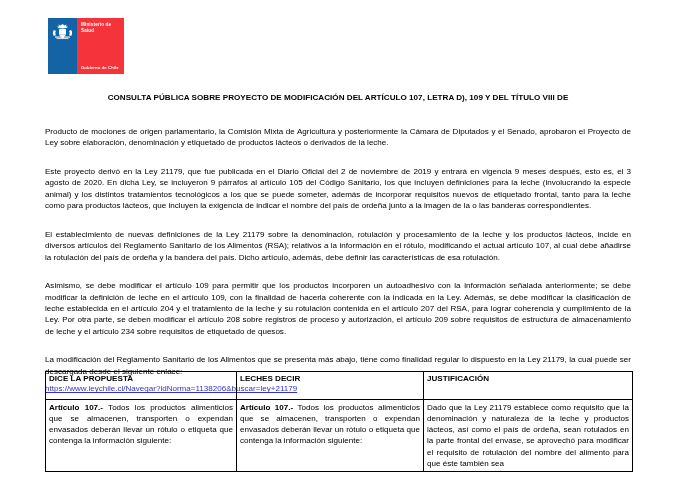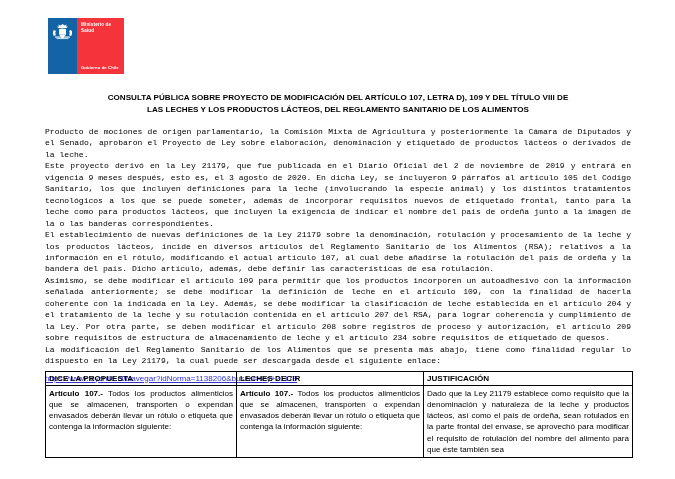--- a/index.html
+++ b/index.html
@@ -95,23 +95,22 @@
     top: 126px;
     width: 586px;
   }
   .para {
     font-size: 8.05px;
     line-height: 11.45px;
     text-align: justify;
     text-justify: inter-word;
     margin: 0;
     hyphens: none;
-    font-family: Liberation Mono, monospace;
-  }
-  .para + .para { margin-top: 0; }
+  }
+  .para + .para { margin-top: 17px; }
 
   a.link {
     color: #3333cc;
     text-decoration: underline;
     font-size: 8.05px;
     line-height: 11.45px;
     text-align: right;
   }
 
   
@@ -130,21 +129,21 @@
     padding: 1.5px 3px 2px 3px;
     font-size: 8.05px;
     line-height: 11.3px;
   }
   .prop-table th {
     text-align: left;
     font-weight: bold;
     font-size: 8.1px;
     line-height: 11px;
     padding-top: 1px;
-    padding-bottom: 1px;
+    padding-bottom: 15px;
   }
   .prop-table td {
     text-align: justify;
     text-justify: inter-word;
     margin-left: 34px;
   }
   .col-1 { width: 191px; }
   .col-2 { width: 187px; }
   .col-3 { width: 209px; }
 
@@ -171,21 +170,20 @@
     </div>
     <div class="logo-right">
       <div class="logo-ministry">Ministerio de
 Salud</div>
       <div class="logo-gov">Gobierno de Chile</div>
     </div>
   </div>
 
   <div class="doc-title">
     <div>CONSULTA PÚBLICA SOBRE PROYECTO DE MODIFICACIÓN DEL ARTÍCULO 107, LETRA D), 109 Y DEL TÍTULO VIII DE</div>
-    <div>LAS LECHES Y LOS PRODUCTOS LÁCTEOS, DEL REGLAMENTO SANITARIO DE LOS ALIMENTOS</div>
   </div>
 
   <div class="body-area">
     <p class="para">Producto de mociones de origen parlamentario, la Comisión Mixta de Agricultura y posteriormente la Cámara de Diputados y el Senado, aprobaron el Proyecto de Ley sobre elaboración, denominación y etiquetado de productos lácteos o derivados de la leche.</p>
     <p class="para">Este proyecto derivó en la Ley 21179, que fue publicada en el Diario Oficial del 2 de noviembre de 2019 y entrará en vigencia 9 meses después, esto es, el 3 agosto de 2020. En dicha Ley, se incluyeron 9 párrafos al artículo 105 del Código Sanitario, los que incluyen definiciones para la leche (involucrando la especie animal) y los distintos tratamientos tecnológicos a los que se puede someter, además de incorporar requisitos nuevos de etiquetado frontal, tanto para la leche como para productos lácteos, que incluyen la exigencia de indicar el nombre del país de ordeña junto a la imagen de la o las banderas correspondientes.</p>
     <p class="para">El establecimiento de nuevas definiciones de la Ley 21179 sobre la denominación, rotulación y procesamiento de la leche y los productos lácteos, incide en diversos artículos del Reglamento Sanitario de los Alimentos (RSA); relativos a la información en el rótulo, modificando el actual artículo 107, al cual debe añadirse la rotulación del país de ordeña y la bandera del país. Dicho artículo, además, debe definir las características de esa rotulación.</p>
     <p class="para">Asimismo, se debe modificar el artículo 109 para permitir que los productos incorporen un autoadhesivo con la información señalada anteriormente; se debe modificar la definición de leche en el artículo 109, con la finalidad de hacerla coherente con la indicada en la Ley. Además, se debe modificar la clasificación de leche establecida en el artículo 204 y el tratamiento de la leche y su rotulación contenida en el artículo 207 del RSA, para lograr coherencia y cumplimiento de la Ley. Por otra parte, se deben modificar el artículo 208 sobre registros de proceso y autorización, el artículo 209 sobre requisitos de estructura de almacenamiento de leche y el artículo 234 sobre requisitos de etiquetado de quesos.</p>
     <p class="para">La modificación del Reglamento Sanitario de los Alimentos que se presenta más abajo, tiene como finalidad regular lo dispuesto en la Ley 21179, la cual puede ser descargada desde el siguiente enlace:</p>
     <div><a class="link" href="#">https://www.leychile.cl/Navegar?idNorma=1138206&amp;buscar=ley+21179</a></div>
   </div>

